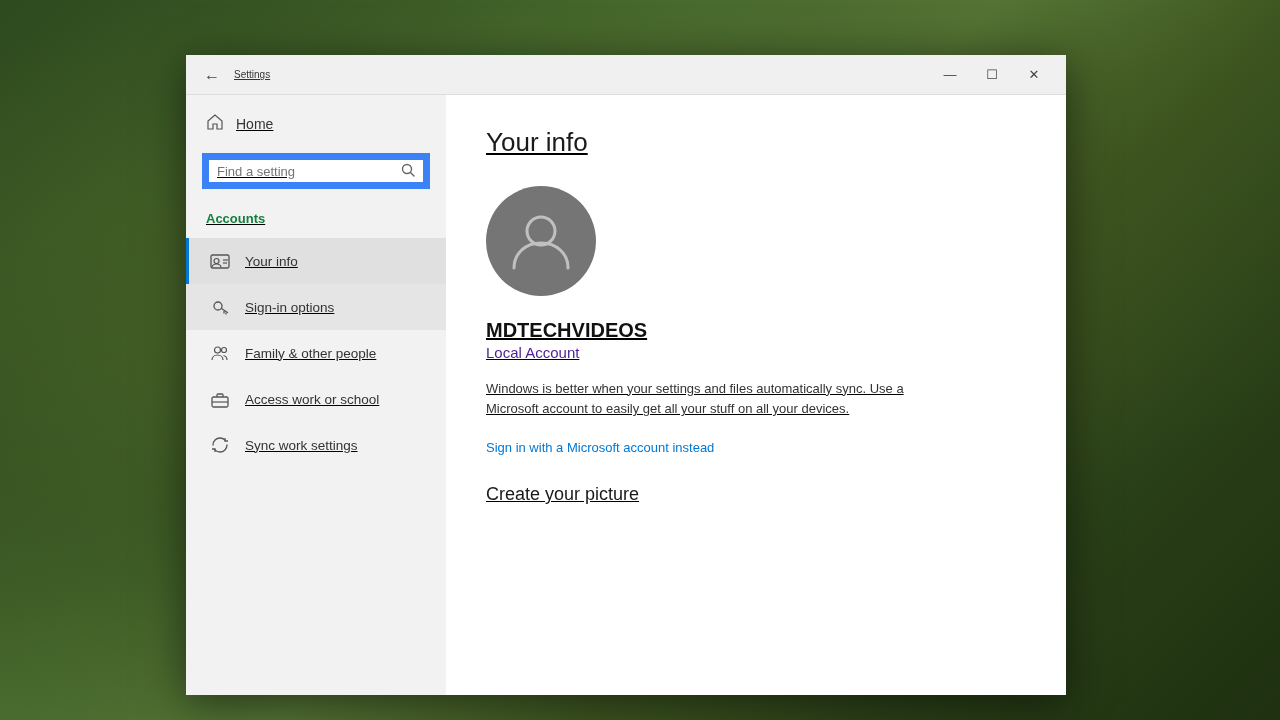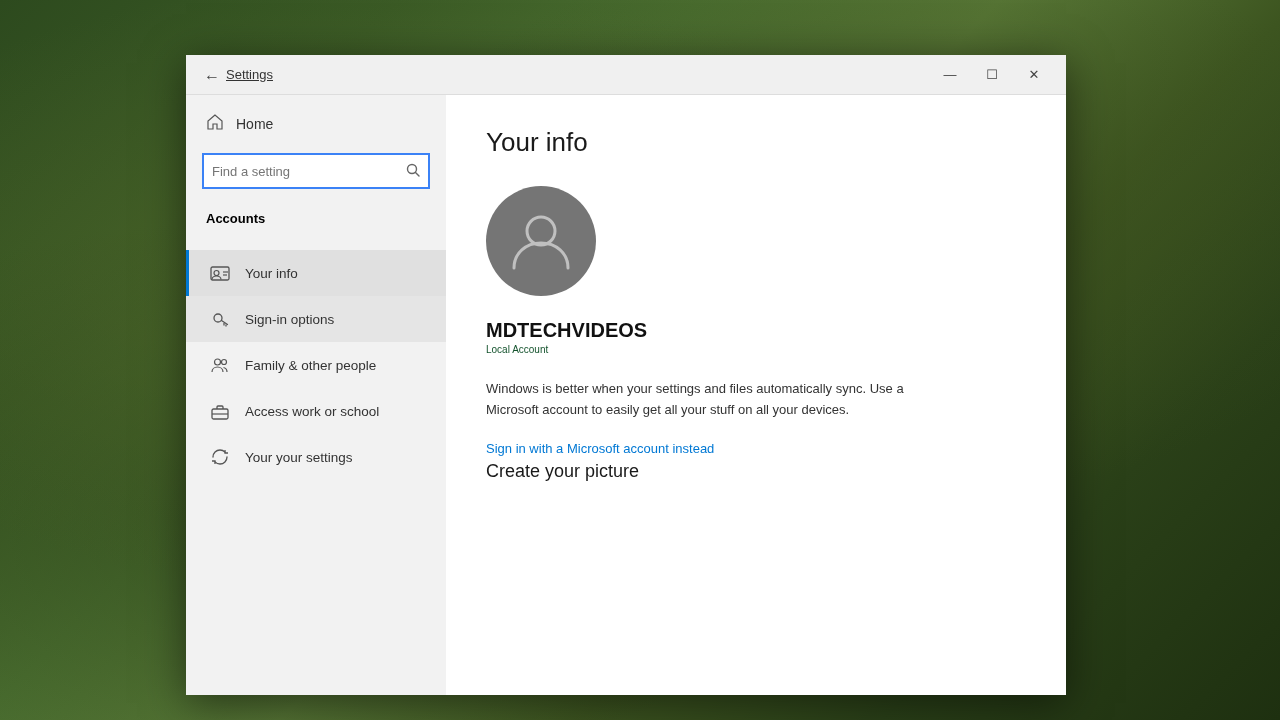--- a/index.html
+++ b/index.html
@@ -62,22 +62,23 @@
       align-items: center;
       justify-content: center;
       cursor: pointer;
       border-radius: 3px;
       color: #444;
       font-size: 16px;
     }
 
     .title-bar-title {
       flex: 1;
-      font-size: 13px;
+      font-size: 10px;
       color: #333;
+      margin-left: 8px;
       font-weight: 400;
       text-decoration: underline;
     }
 
     .title-bar-controls {
       display: flex;
       gap: 2px;
     }
 
     .title-bar-btn {
@@ -90,20 +91,21 @@
       border-radius: 2px;
       font-size: 13px;
       color: #444;
     }
 
     
     .window-body {
       display: flex;
       flex: 1;
       overflow: hidden;
+      text-decoration: underline;
     }
 
     
     .sidebar {
       width: 260px;
       background: #f2f2f2;
       flex-shrink: 0;
       display: flex;
       flex-direction: column;
       padding-top: 8px;
@@ -126,21 +128,21 @@
 
     
     .search-container {
       padding: 8px 16px;
       margin-bottom: 8px;
     }
 
     .search-box {
       display: flex;
       align-items: center;
-      border: 2px solid #3b82f6;
+      border: 7px solid #3b82f6;
       background: #fff;
       height: 36px;
       padding: 0 8px;
     }
 
     .search-input {
       flex: 1;
       border: none;
       outline: none;
       font-size: 13px;
@@ -152,22 +154,22 @@
     .search-icon {
       color: #666;
       font-size: 13px;
     }
 
     
     .section-heading {
       padding: 6px 20px;
       font-size: 13px;
       font-weight: 600;
-      color: #000000;
-      margin-bottom: 18px;
+      color: #15803d;
+      margin-bottom: 6px;
     }
 
     
     .nav-item {
       display: flex;
       align-items: center;
       gap: 14px;
       padding: 12px 20px;
       cursor: pointer;
       font-size: 13.5px;
@@ -224,47 +226,47 @@
     }
 
     .username {
       font-size: 20px;
       font-weight: 700;
       color: #111;
       margin-top: 23px;
     }
 
     .account-type {
-      font-size: 10px;
-      color: #14532d;
+      font-size: 15px;
+      color: #4c1d95;
       line-height: 1.5;
     }
 
     .sync-description {
       font-size: 13px;
       color: #333;
       line-height: 1.6;
       max-width: 460px;
-      margin-top: 22px;
+      margin-top: 14px;
     }
 
     .microsoft-link {
       color: #0078d4;
       text-decoration: none;
       font-size: 13px;
       cursor: pointer;
       margin-top: 20px;
       display: inline-block;
     }
 
     .create-picture-heading {
       font-size: 18px;
       font-weight: 300;
       color: #1a1a1a;
-      margin-top: 4px;
+      margin-top: 28px;
     }
   </style>
 </head>
 <body>
 
 <div class="desktop-bg"></div>
 
 <div class="settings-window">
 
   <div class="title-bar">
@@ -357,21 +359,21 @@
 
       <div class="nav-item">
         <span class="nav-icon">
           <svg width="20" height="20" viewBox="0 0 20 20" fill="none">
             <path d="M3 10a7 7 0 0 1 7-7 7 7 0 0 1 5 2.1" stroke="#555" stroke-width="1.3" fill="none" stroke-linecap="round"></path>
             <path d="M17 10a7 7 0 0 1-7 7 7 7 0 0 1-5-2.1" stroke="#555" stroke-width="1.3" fill="none" stroke-linecap="round"></path>
             <polyline points="15,3 15,6 18,6" stroke="#555" stroke-width="1.3" fill="none"></polyline>
             <polyline points="5,17 5,14 2,14" stroke="#555" stroke-width="1.3" fill="none"></polyline>
           </svg>
         </span>
-        <span>Your your settings</span>
+        <span>Sync work settings</span>
       </div>
 
     </div>
 
     <div class="main-content">
 
       <h1 class="page-title">Your info</h1>
 
       
       <div class="avatar-container">

